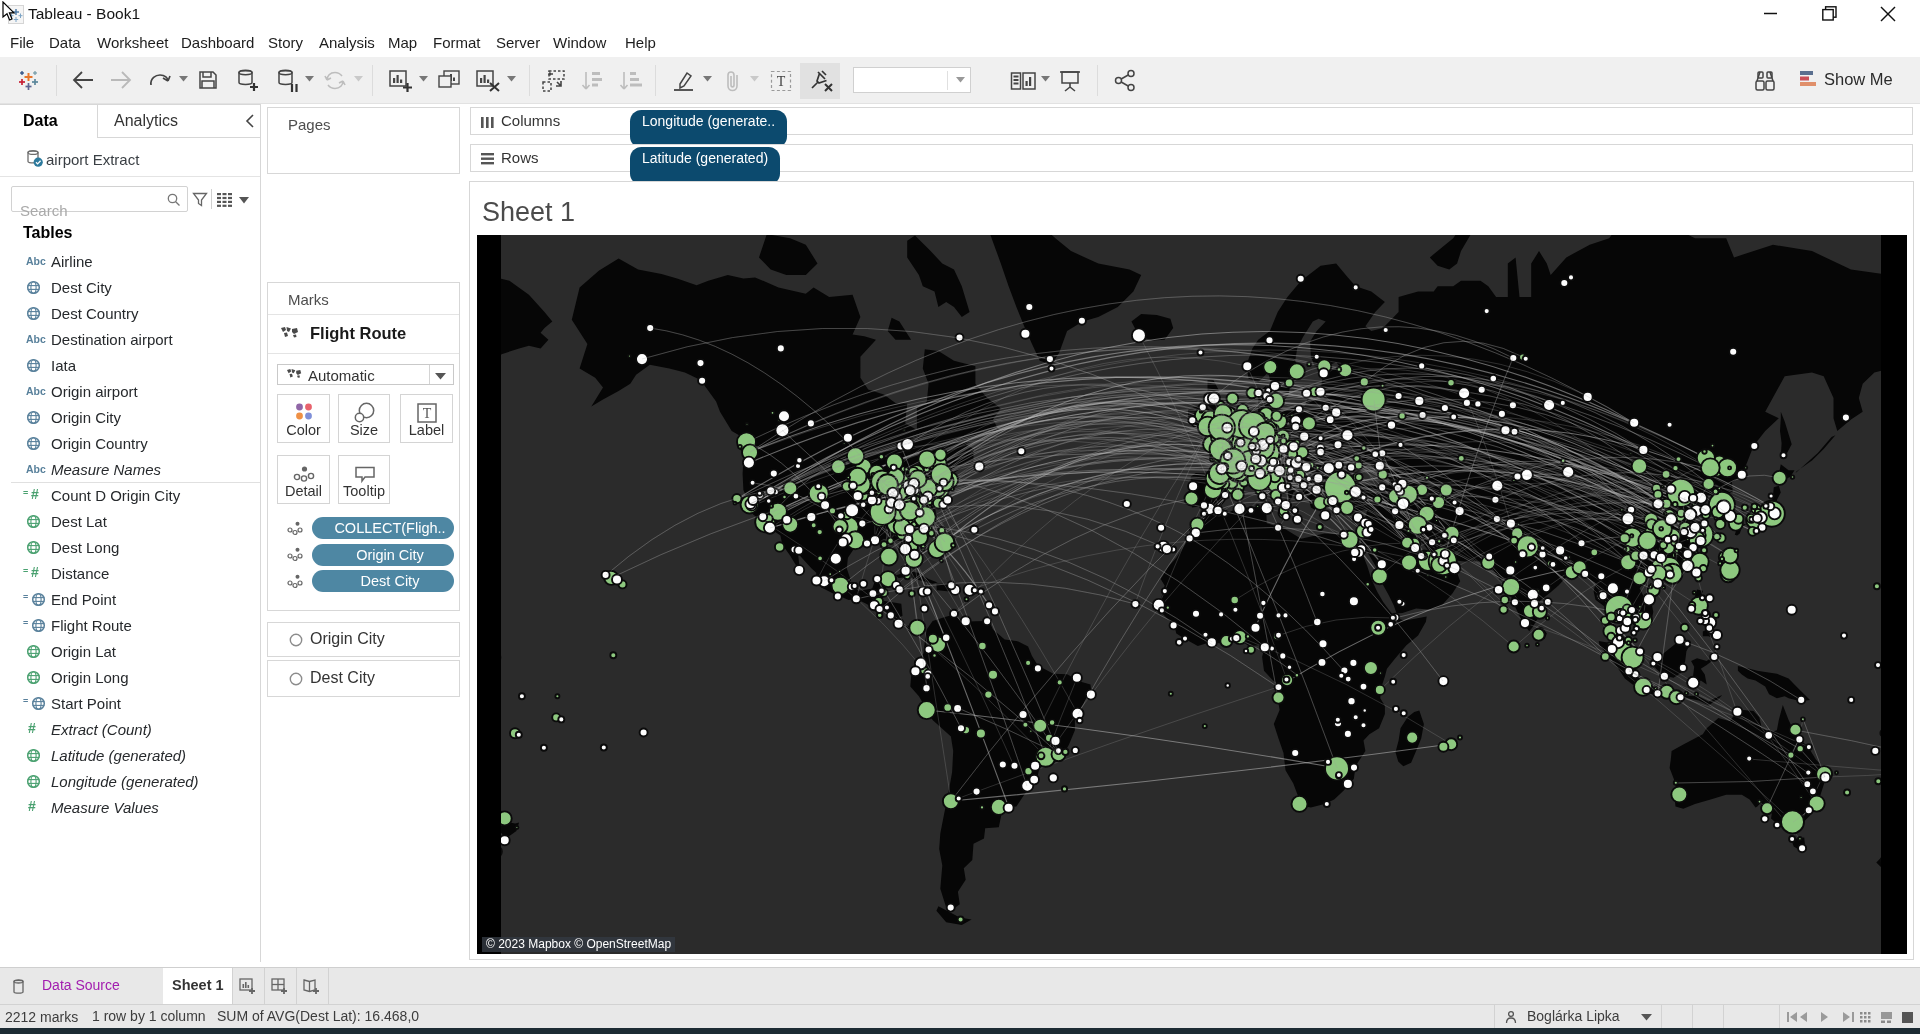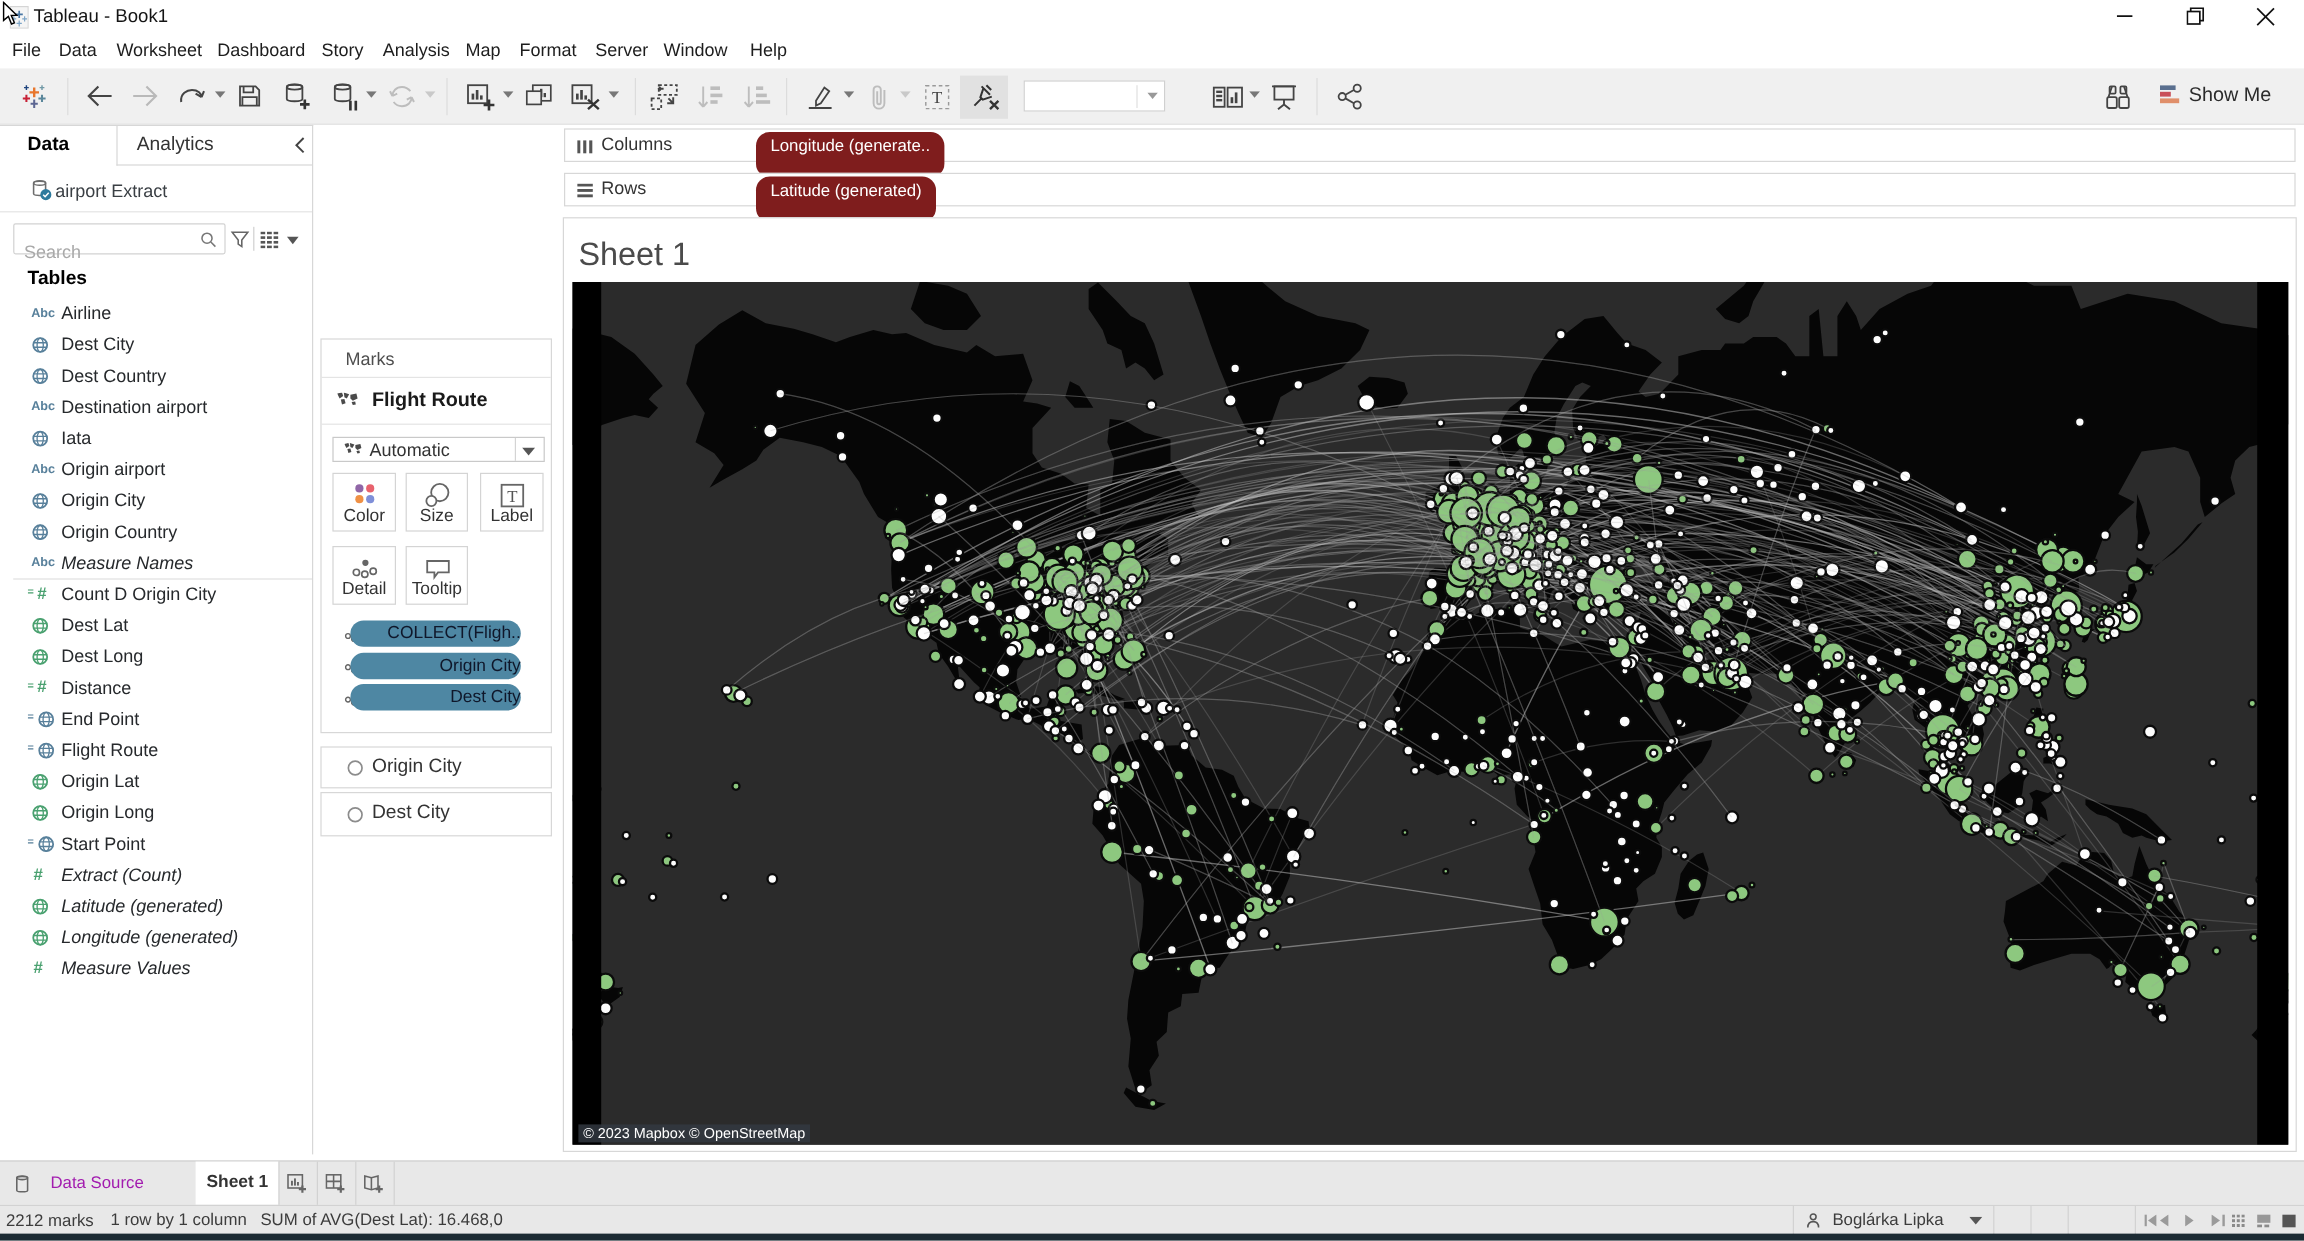--- a/index.html
+++ b/index.html
@@ -3,23 +3,23 @@
 <meta charset="utf-8">
 <style>
 * { margin:0; padding:0; box-sizing:border-box; }
 html,body { width:1920px; height:1034px; overflow:hidden; background:#fff;
   font-family:"Liberation Sans", sans-serif; }
 .abs { position:absolute; }
 #app { position:relative; width:1920px; height:1034px; background:#fff; }
 .card { position:absolute; background:#fff; border:1px solid #d7d7d7; }
 .cardlabel { font-size:15px; color:#4e4e4e; }
 .fieldtxt { font-size:15px; color:#26292c; }
-.pillblue { position:absolute; left:24px; width:142px; height:22px; background:#4e87a3;
-  border-radius:11px; color:#0f172a; font-size:14.5px; text-align:right; padding-left:14px; line-height:22px; }
-.pillgreen { position:absolute; height:38px; background:#7f1d1d; border-radius:11.5px;
+.pillblue { position:absolute; left:44px; width:142px; height:22px; background:#4e87a3;
+  border-radius:11px; color:#ffffff; font-size:14.5px; text-align:center; padding-left:14px; line-height:22px; }
+.pillgreen { position:absolute; height:38px; background:#0c4a6e; border-radius:11.5px;
   color:#fff; font-size:14px; line-height:23px; padding:0 12px;text-align:right; }
 .mbtn { position:absolute; background:#fff; border:1px solid #d4d4d4; text-align:center; }
 .mbtn .lbl { position:absolute; bottom:4px; width:100%; font-size:14.5px; color:#333; }
 </style>
 </head>
 <body>
 <div id="app">
 
 <div class="abs" style="left:0;top:0;width:1920px;height:28px;background:#fff;">
   <svg class="abs" style="left:8px;top:5px;" width="16" height="19" viewBox="0 0 16 19">
@@ -485,20 +485,23 @@
  <line x1="1.7" y1="9.4" x2="13.3" y2="9.4" stroke="#4aa170" stroke-width="1.1"></line>
           </svg>
         </div>
         <div class="fieldtxt" style="position:absolute;left:51px;top:668px;font-style:italic;">Longitude (generated)</div>
         <div style="position:absolute;left:28px;top:693px;font-size:14px;font-weight:bold;color:#4aa170;">#</div>
         <div class="fieldtxt" style="position:absolute;left:51px;top:694px;font-style:italic;">Measure Values</div>
         <div style="position:absolute;left:11px;top:377px;width:249px;border-top:1px solid #e0e0e0;"></div>
       </div>
 </div>
 
+<div class="card" style="left:267px;top:107px;width:193px;height:67px;">
+      <div class="cardlabel" style="position:absolute;left:20px;top:8px;">Pages</div>
+    </div>
 
 <div class="card" style="left:267px;top:282px;width:193px;height:329px;">
   <div class="cardlabel" style="position:absolute;left:20px;top:8px;">Marks</div>
   <div style="position:absolute;left:0;top:31px;width:191px;border-top:1px solid #e4e4e4;"></div>
   <svg style="position:absolute;left:13px;top:44px;" width="18" height="13" viewBox="0 0 18 13">
     <g fill="#4a4a4a">
           <path d="M0 1 L4 0 L5 3 L2 5 Z"></path>
           <path d="M5.5 0 L10 1.5 L8 5 L6 4 Z"></path>
           <path d="M3 6 L6 5.5 L7 9 L4 10 Z"></path>
           <path d="M11 2 L16 1 L17 5 L13 7 L11 5 Z"></path>

